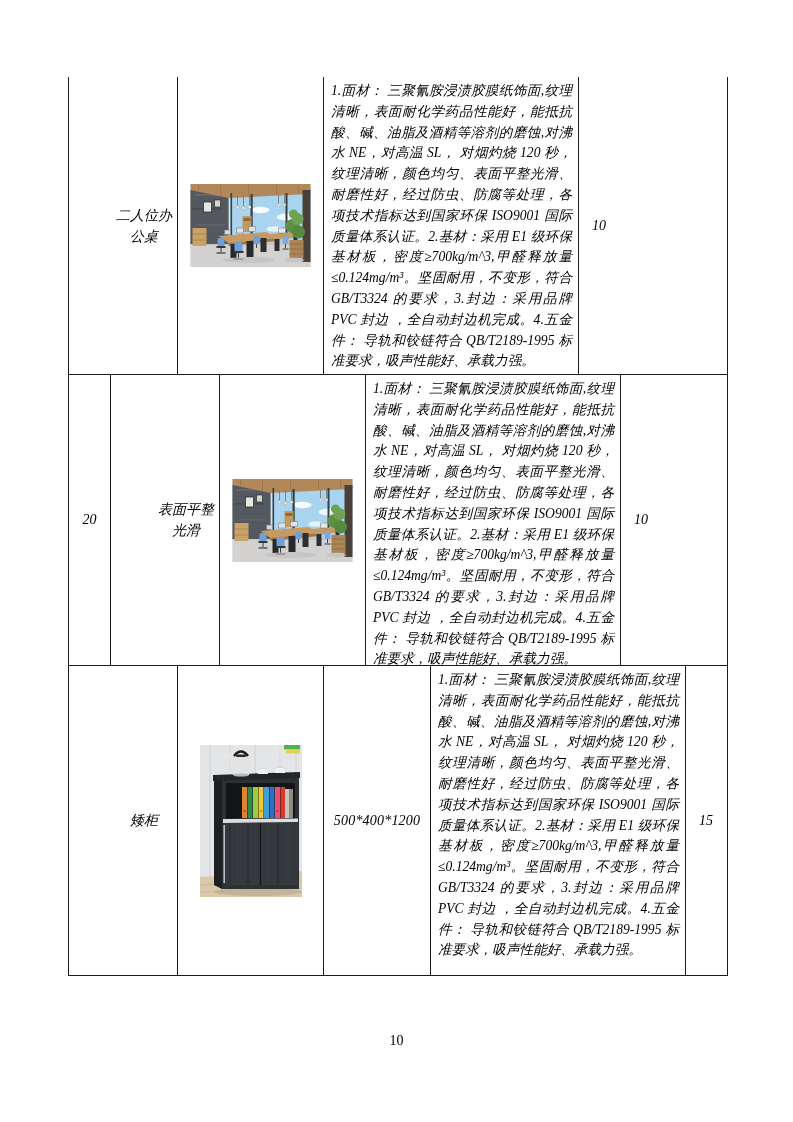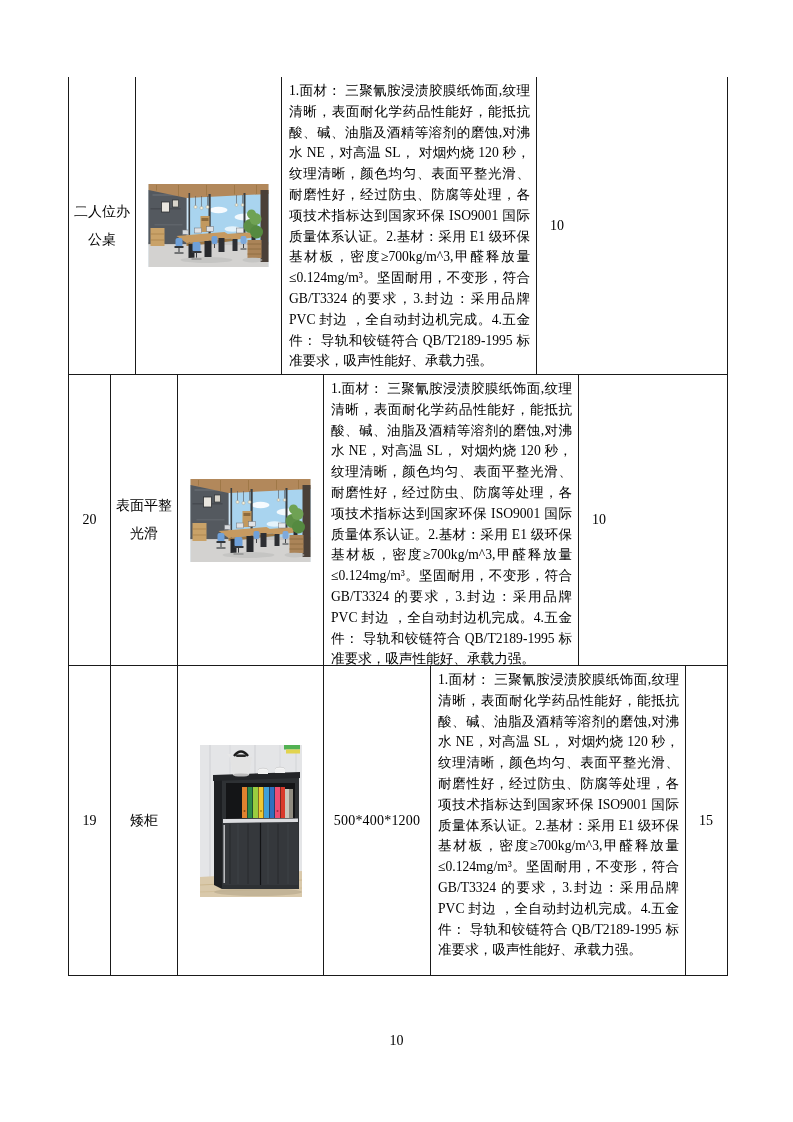--- a/index.html
+++ b/index.html
@@ -23,24 +23,25 @@
     border-bottom:1px solid #1a1a1a;
   }
   .cell{
     box-sizing:border-box;
     border-right:1px solid #1a1a1a;
     display:flex;
     align-items:center;
     justify-content:center;
     text-align:center;
     font-size:14px;
+    font-style:italic;
   }
   .cell:last-child{border-right:none;}
   .c-no{width:42px;}
-  .c-name{width:67px;padding:0 4px;line-height:28px;}
+  .c-name{width:67px;padding:0 4px;line-height:21px;margin-left:42px;}
   .c-photo{width:146px;}
   .c-size{width:107px;letter-spacing:0.2px;}
   .c-spec{
     width:255px;
     display:block;
     text-align:justify;
     padding:4px 6px 0 7px;
     font-size:13.6px;
     line-height:20.8px;
   }
@@ -248,21 +249,20 @@
     <div class="cell c-photo">
       <svg class="photo" width="121" height="83" viewBox="0 0 120 83">
           <use href="#office-scene"></use>
         </svg>
     </div>
     <div class="cell c-spec">1.面材： 三聚氰胺浸渍胶膜纸饰面,纹理清晰，表面耐化学药品性能好，能抵抗酸、碱、油脂及酒精等溶剂的磨蚀,对沸水 NE，对高温 SL， 对烟灼烧 120 秒， 纹理清晰，颜色均匀、表面平整光滑、耐磨性好，经过防虫、防腐等处理，各项技术指标达到国家环保 ISO9001 国际质量体系认证。2.基材：采用 E1 级环保基材板，密度≥700kg/m^3,甲醛释放量≤0.124mg/m³。坚固耐用，不变形，符合 GB/T3324 的要求，3.封边：采用品牌 PVC 封边 ，全自动封边机完成。4.五金件： 导轨和铰链符合 QB/T2189-1995 标准要求，吸声性能好、承载力强。</div>
     <div class="cell c-qty">10</div>
   </div>
 
   <div class="trow r19">
-    <div class="cell c-no">19</div>
     <div class="cell c-name">矮柜</div>
     <div class="cell c-photo">
       <svg class="photo" width="102" height="152" viewBox="0 0 102 152">
           <use href="#cabinet-scene"></use>
         </svg>
     </div>
     <div class="cell c-size">500*400*1200</div>
     <div class="cell c-spec">1.面材： 三聚氰胺浸渍胶膜纸饰面,纹理清晰，表面耐化学药品性能好，能抵抗酸、碱、油脂及酒精等溶剂的磨蚀,对沸水 NE，对高温 SL， 对烟灼烧 120 秒， 纹理清晰，颜色均匀、表面平整光滑、耐磨性好，经过防虫、防腐等处理，各项技术指标达到国家环保 ISO9001 国际质量体系认证。2.基材：采用 E1 级环保基材板，密度≥700kg/m^3,甲醛释放量≤0.124mg/m³。坚固耐用，不变形，符合 GB/T3324 的要求，3.封边：采用品牌 PVC 封边 ，全自动封边机完成。4.五金件： 导轨和铰链符合 QB/T2189-1995 标准要求，吸声性能好、承载力强。</div>
     <div class="cell c-qty">15</div>
   </div>

